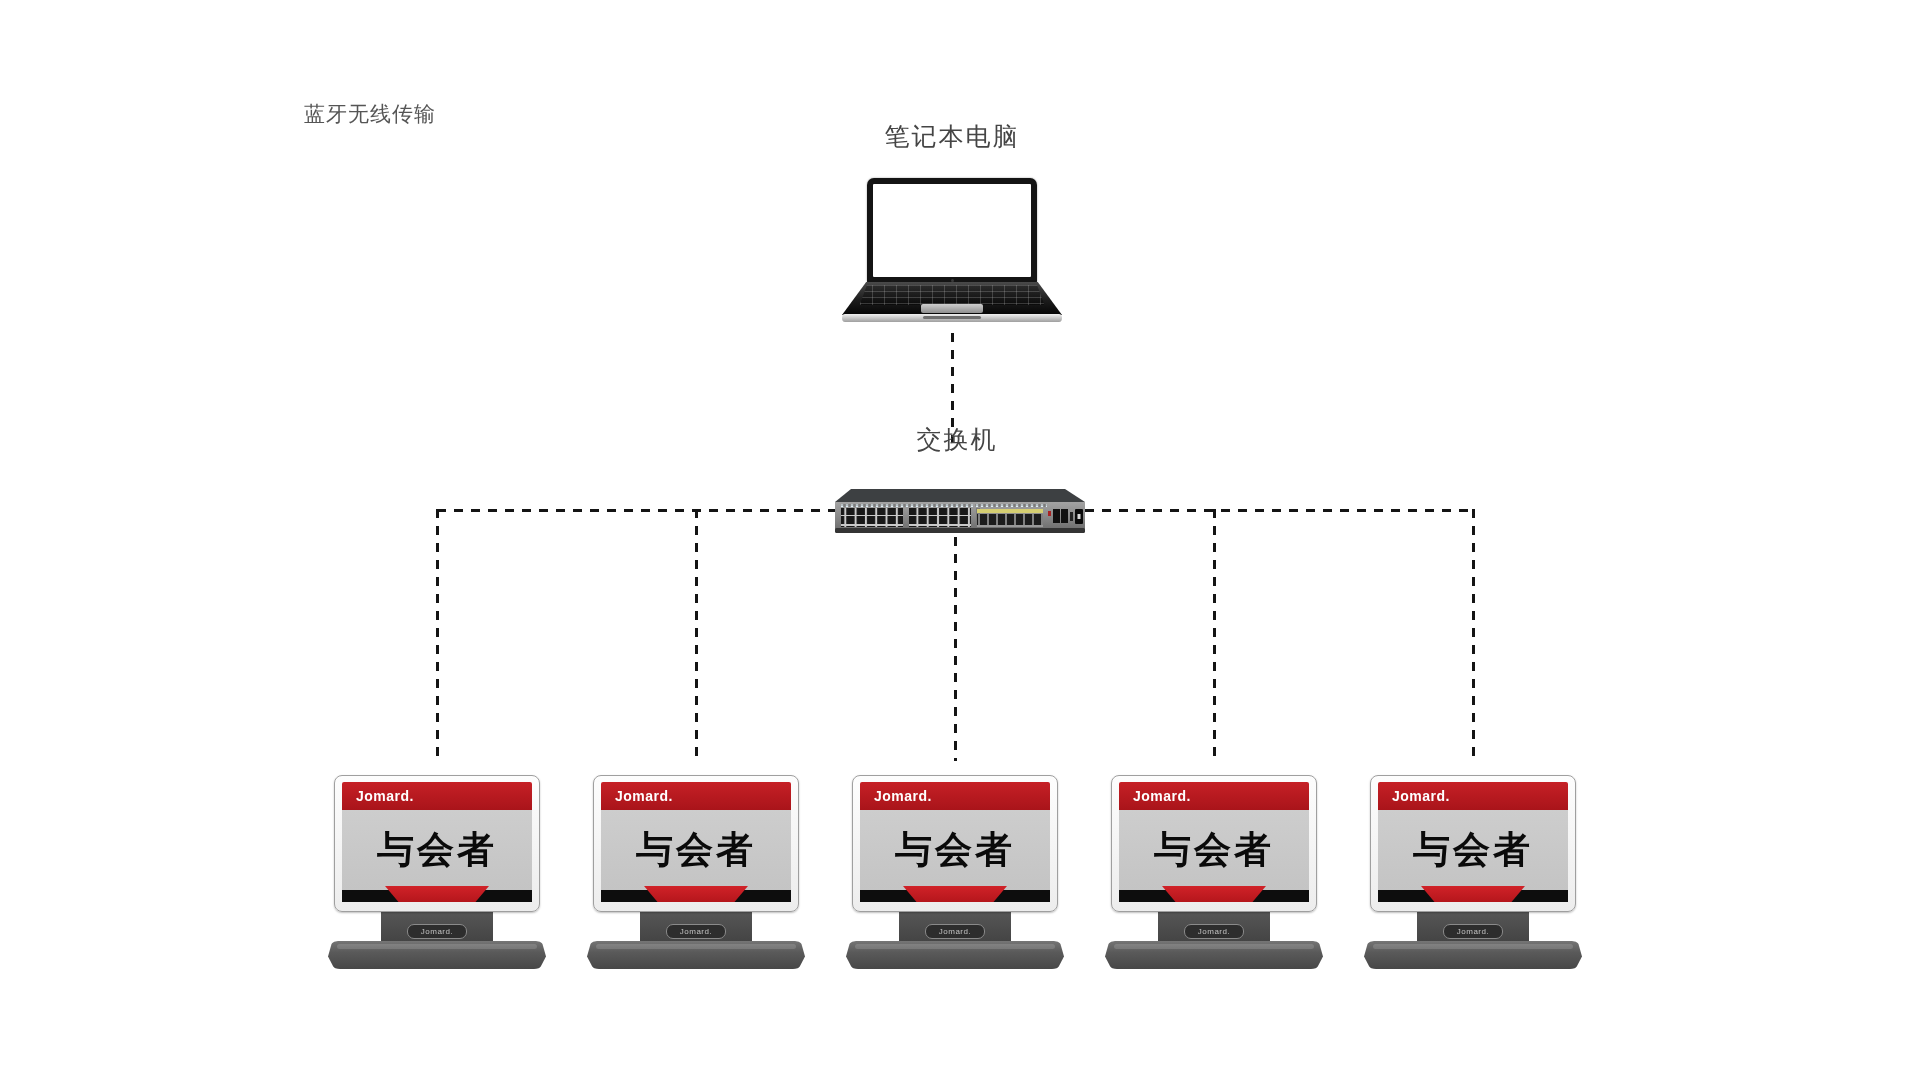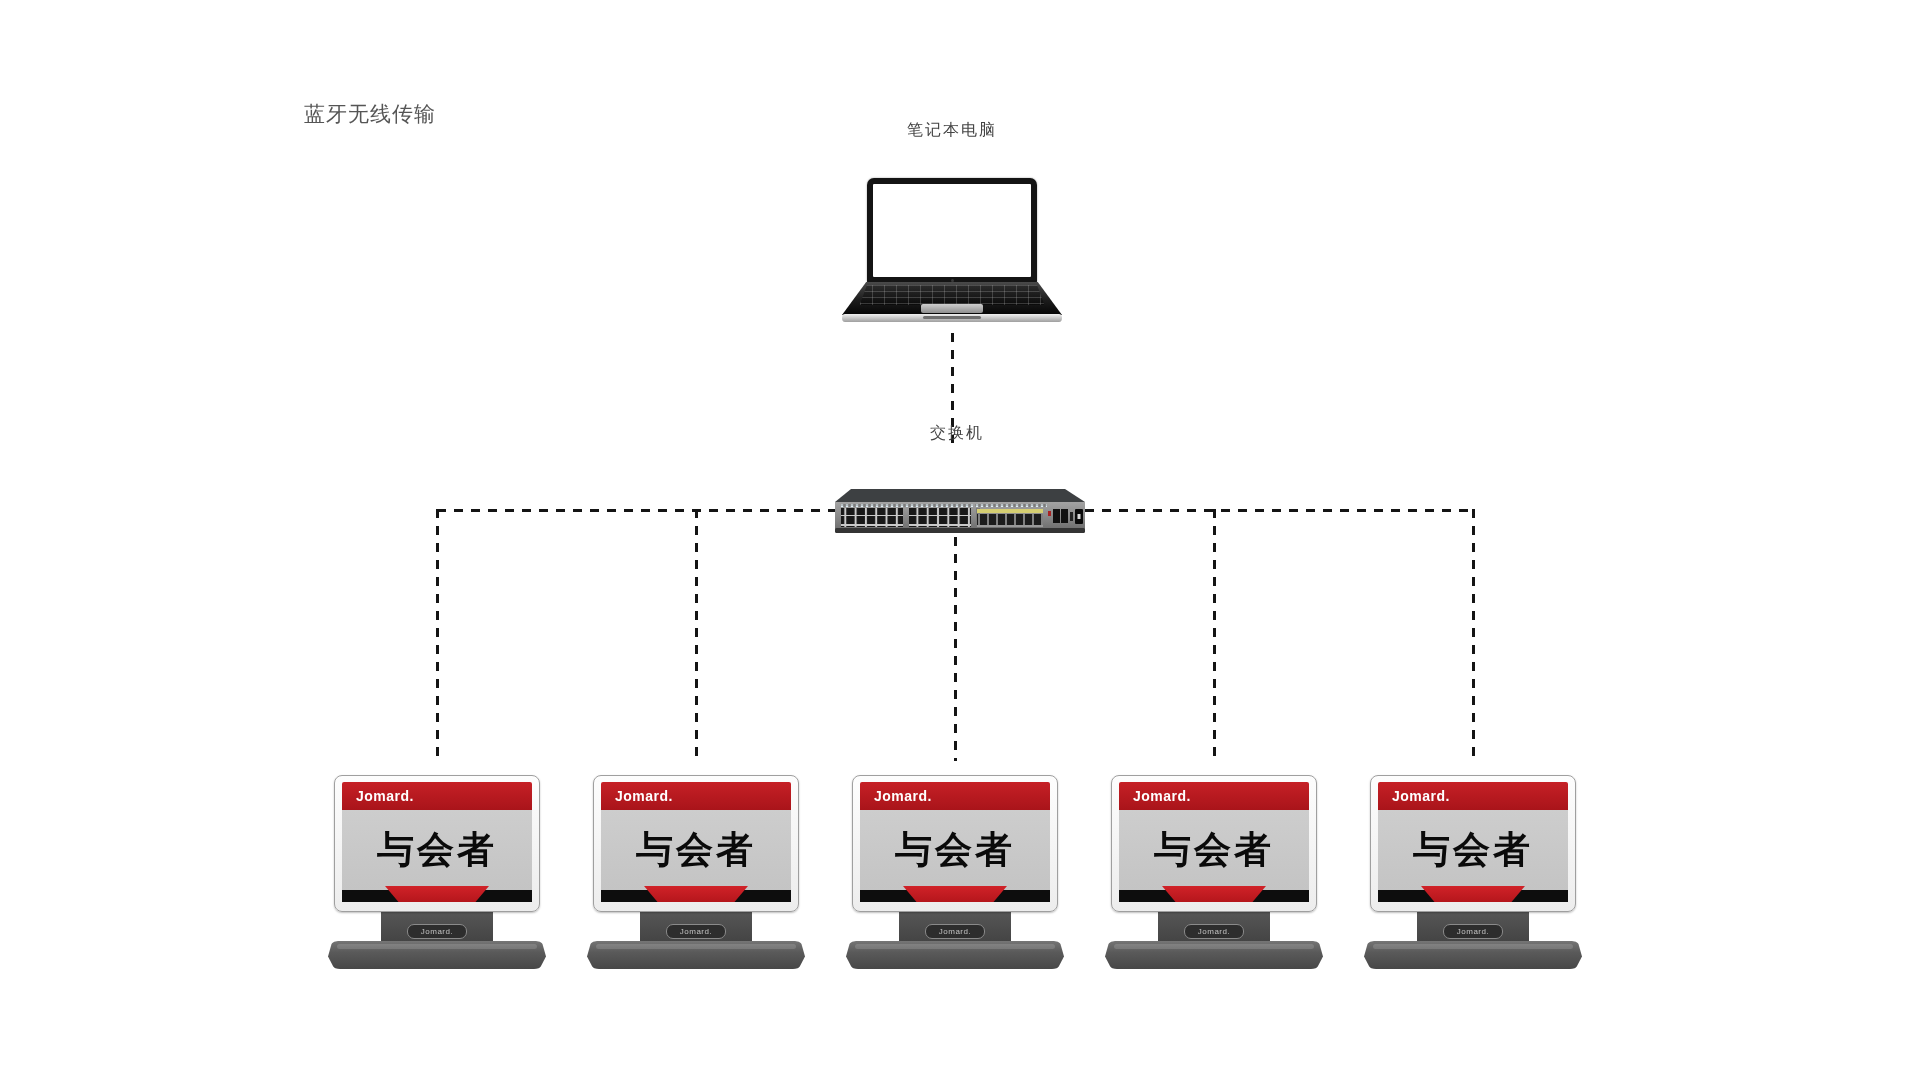--- a/index.html
+++ b/index.html
@@ -1,21 +1,21 @@
 <!DOCTYPE html>
 <html><head>
 <meta charset="utf-8">
 <style>
   html,body{margin:0;padding:0;background:#fff;}
   #canvas{position:relative;width:1920px;height:1080px;background:#fff;overflow:hidden;
           font-family:"Liberation Sans","DejaVu Sans",sans-serif;}
 
   
   .note-label{position:absolute;font-size:21px;color:#555;letter-spacing:1px;margin-left:21px;}
-  .node-label{position:absolute;font-size:16px;color:#454545;letter-spacing:2px;text-align:center;}
+  .node-label{position:absolute;font-size:25px;color:#454545;letter-spacing:2px;text-align:center;}
 
   
   .hline{position:absolute;height:3px;
          background:repeating-linear-gradient(90deg,#141414 0 9px,transparent 9px 17px);}
   .vline{position:absolute;width:3px;
          background:repeating-linear-gradient(180deg,#141414 0 9px,transparent 9px 17px);}
 
   
   .laptop{position:absolute;left:842px;top:178px;width:220px;height:150px;}
   .lt-screen{position:relative;margin:0 auto;width:170px;height:106px;background:#141414;

